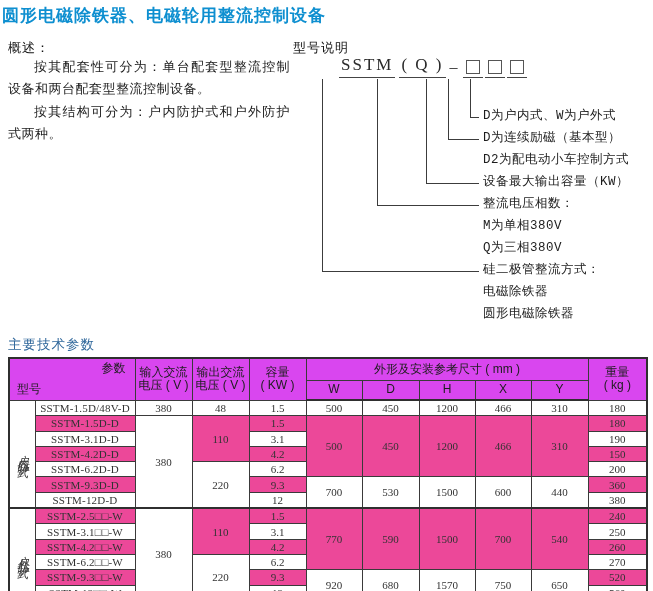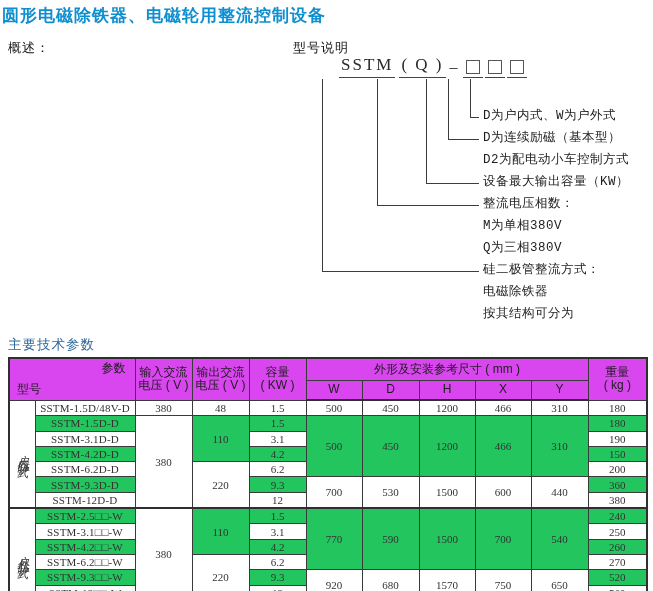--- a/index.html
+++ b/index.html
@@ -56,21 +56,21 @@
   table.params th {
     background:#d946ef; font-weight:normal; font-size:12px; line-height:13px; color:#1d1d1d;
   }
   tr.hrow1 { height:22px; }
   tr.hrow2 { height:20px; }
   tr.hrow2 th { border-bottom:2px solid #2f2f2f; }
   table.params td {
     height:14.3px; font-family:"Liberation Serif", serif; font-size:11px; color:#333;
   }
   td.model { font-size:10.5px; letter-spacing:0.2px; }
-  td.blue { background:#22c55e; }
+  td.blue { background:#ec4899; }
   tr.gsep td { border-top:2px solid #2f2f2f; }
 
   th.corner {
     position:relative;
     background:
       linear-gradient(to bottom right,
         rgba(0,0,0,0) calc(50% - 0.7px), #44484c calc(50% - 0.7px),
         #44484c calc(50% + 0.7px), rgba(0,0,0,0) calc(50% + 0.7px)),
       #a8d3ee;
   }
@@ -83,20 +83,22 @@
     font-family:"Liberation Serif", serif;
   }
 </style>
 </head>
 <body>
 
 <div class="abs page-title">圆形电磁除铁器、电磁轮用整流控制设备</div>
 
 <div class="abs sec-heading" style="left:8px; top:39px;">概述：</div>
 <div class="abs overview-text">
+  <p>按其配套性可分为：单台配套型整流控制设备和两台配套型整流控制设备。</p>
+  <p>按其结构可分为：户内防护式和户外防护式两种。</p>
 </div>
 
 <div class="abs sec-heading" style="left:293px; top:39px;">型号说明</div>
 
 <div class="abs model-line">
   <span class="model-seg">SSTM</span>
   <span class="model-seg" style="margin-left:4px;">( Q )</span>
   <span class="model-dash">–</span>
   <span class="model-box-wrap">
       <span class="model-box"></span>
@@ -117,21 +119,21 @@
 
 <div class="model-label" style="top:109px;">D为户内式、W为户外式</div>
 <div class="model-label" style="top:131px;">D为连续励磁（基本型）</div>
 <div class="model-label" style="top:153px;">D2为配电动小车控制方式</div>
 <div class="model-label" style="top:175px;">设备最大输出容量（KW）</div>
 <div class="model-label" style="top:197px;">整流电压相数：</div>
 <div class="model-label" style="top:219px;">M为单相380V</div>
 <div class="model-label" style="top:241px;">Q为三相380V</div>
 <div class="model-label" style="top:263px;">硅二极管整流方式：</div>
 <div class="model-label" style="top:285px;">电磁除铁器</div>
-<div class="model-label" style="top:307px;">按其结构可分为</div>
+<div class="model-label" style="top:307px;">圆形电磁除铁器</div>
 
 <div class="abs tbl-heading">主要技术参数</div>
 
 <table class="params">
   <colgroup>
     <col style="width:26px;">
       <col style="width:100px;">
       <col style="width:57px;">
     <col style="width:57px;">
       <col style="width:57px;">

